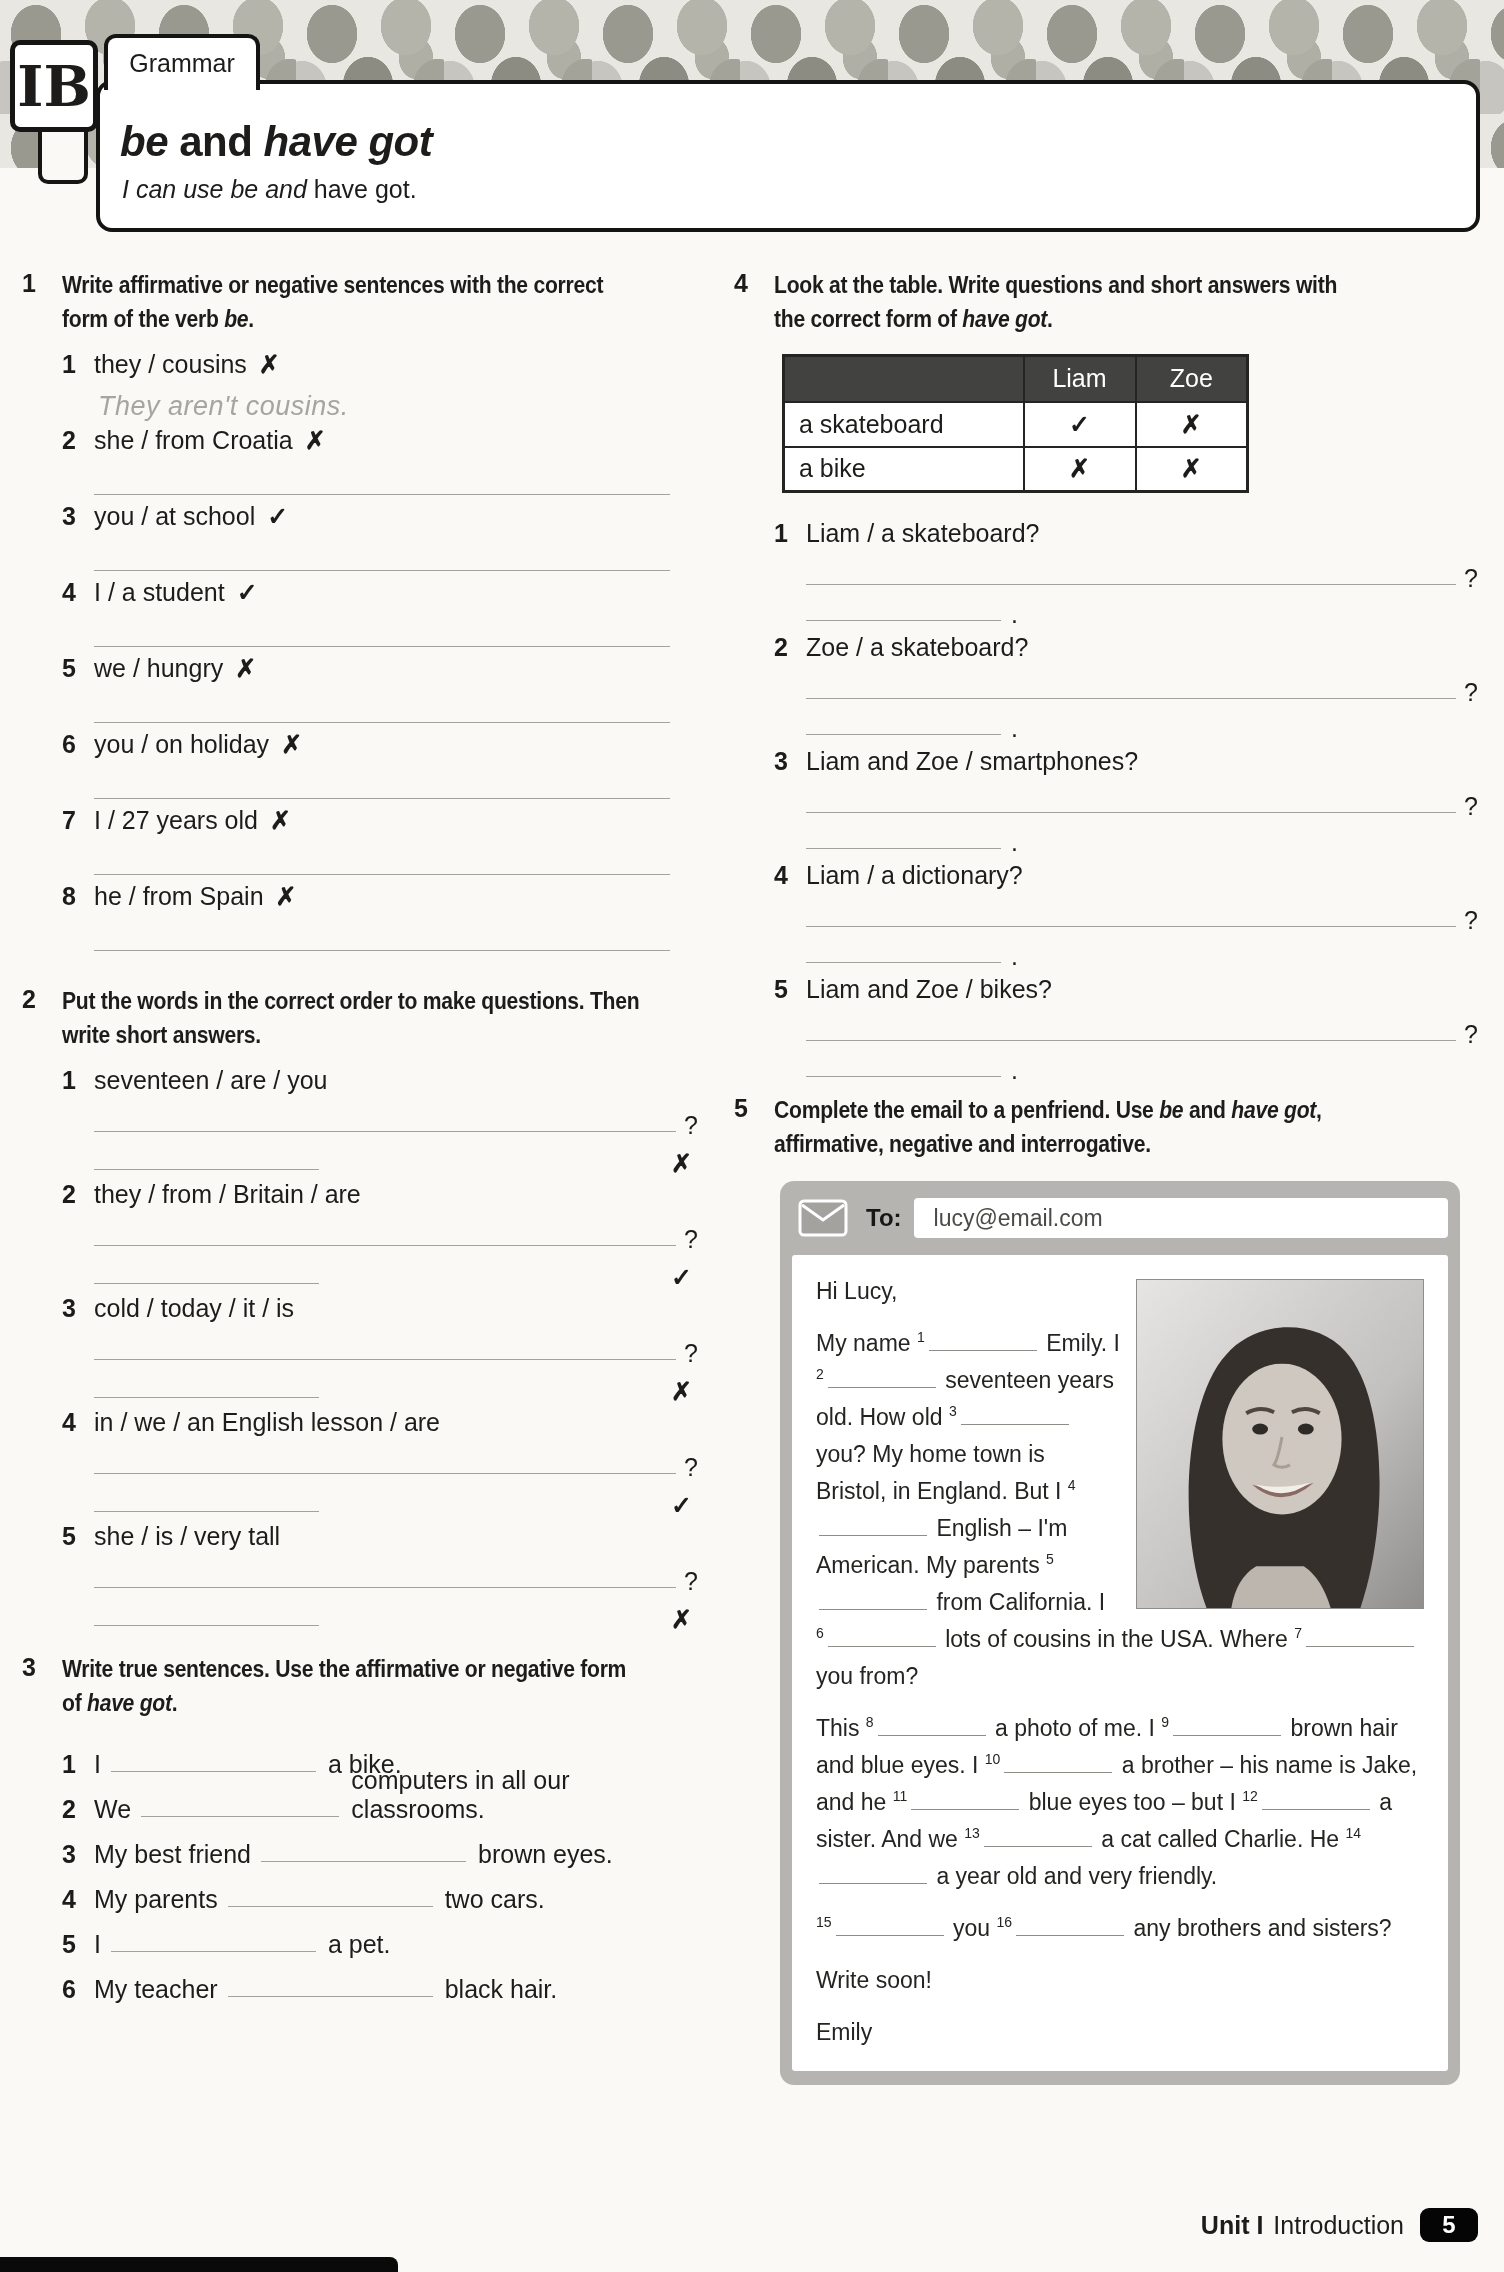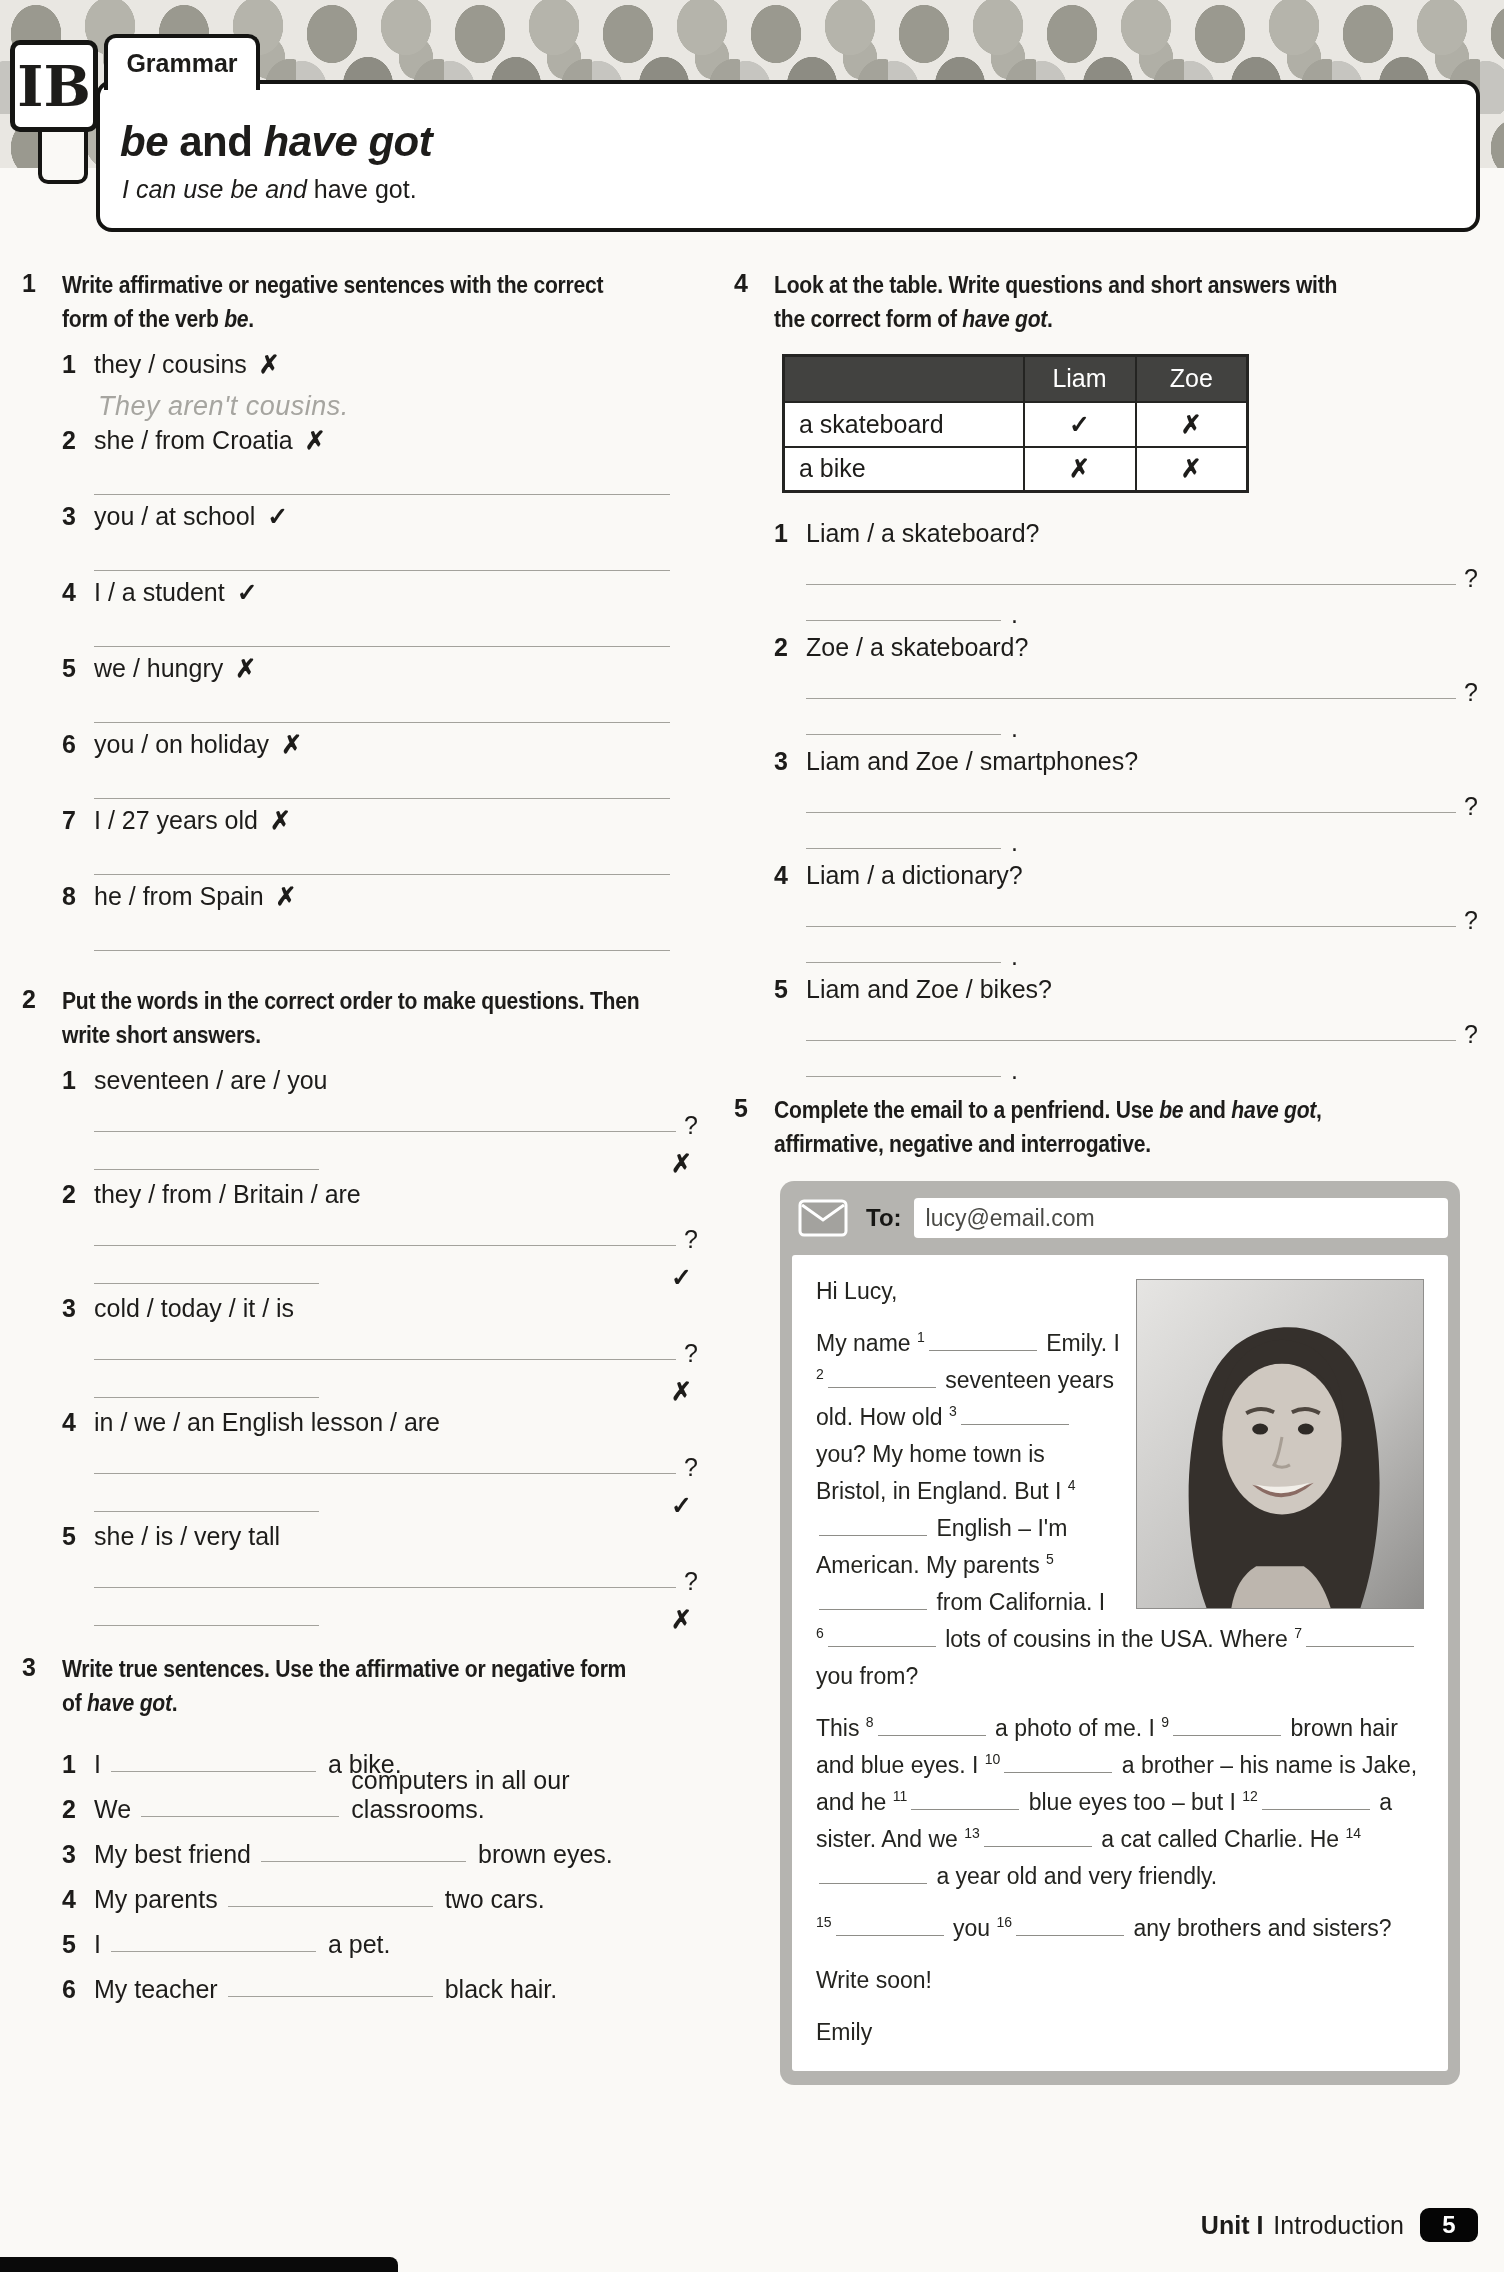--- a/index.html
+++ b/index.html
@@ -13,21 +13,21 @@
       radial-gradient(26px 30px at 110px 26px, #b5b4ab 96%, transparent 98%),
       radial-gradient(26px 30px at 72px 86px,  #8d8c83 96%, transparent 98%),
       radial-gradient(26px 30px at 6px 90px,   #c6c5c0 96%, transparent 98%),
       radial-gradient(26px 30px at 142px 88px, #a4a39a 96%, transparent 98%),
       radial-gradient(18px 22px at 120px 58px, #b0afa6 94%, transparent 97%);
     background-size:148px 114px;}
   .header-panel{position:absolute;left:96px;top:80px;width:1384px;height:152px;background:#fff;
     border:4px solid #141412;border-radius:16px;box-sizing:border-box;z-index:2;}
   .grammar-tab{position:absolute;left:104px;top:34px;width:156px;height:56px;background:#fff;
     border:4px solid #141412;border-bottom:none;border-radius:12px 12px 0 0;z-index:3;
-    font-weight:bold;font-size:25px;text-align:center;line-height:50px;box-sizing:border-box;}
+    font-weight:normal;font-size:25px;text-align:center;line-height:50px;box-sizing:border-box;}
   .ib-badge{position:absolute;left:10px;top:40px;width:88px;height:92px;background:#fff;
     border:5px solid #151513;border-radius:10px;z-index:4;box-sizing:border-box;
     font-family:"DejaVu Serif",serif;font-weight:bold;font-size:56px;text-align:center;line-height:82px;}
   .ib-sub{position:absolute;left:38px;top:130px;width:50px;height:54px;background:#faf9f6;
     border:4px solid #151513;border-top:none;border-radius:0 0 10px 10px;z-index:1;box-sizing:border-box;}
   .page-title{position:absolute;left:120px;top:90px;z-index:3;font-size:42px;font-weight:bold;letter-spacing:-.5px;}
   .page-subtitle{position:absolute;left:122px;top:150px;z-index:3;font-size:25px;}
   .it{font-style:italic;}
 
   
@@ -79,21 +79,21 @@
   .t4 td.cmark{text-align:center;font-weight:bold;font-size:25px;background:#fff;width:112px;}
 
   
   .email{margin:20px 0 0 46px;width:680px;background:#b5b4b0;border-radius:14px;
     padding:10px 12px 14px;box-sizing:border-box;}
   .ebar{display:flex;align-items:center;height:54px;}
   .env{width:50px;height:38px;flex:none;margin-left:6px;}
   .env svg{display:block;width:100%;height:100%;}
   .tolab{font-size:24px;font-weight:bold;margin:0 12px 0 18px;color:#161614;}
   .tofield{flex:1;height:40px;background:#fff;border-radius:4px;font-size:23px;line-height:40px;
-    padding-left:12px;color:#4a4a46;}
+    padding-left:20px;color:#4a4a46;}
   .ebody{background:#fff;border-radius:3px;margin-top:10px;padding:18px 24px 20px;
     font-size:23px;line-height:37px;color:#242420;overflow:hidden;}
   .ebody p{margin:0 0 15px;}
   .ebody p.sig{margin-bottom:0;}
   .photo{float:right;width:288px;height:330px;margin:6px 0 12px 16px;border:1px solid #8f8e8c;box-sizing:border-box;}
   .photo svg{display:block;width:100%;height:100%;}
   .blank{display:inline-block;width:108px;height:4px;border-bottom:1.5px solid #8e8d88;margin:0 3px;}
   sup.bnum{font-size:14px;vertical-align:super;margin-right:1px;line-height:0;}
 
   

